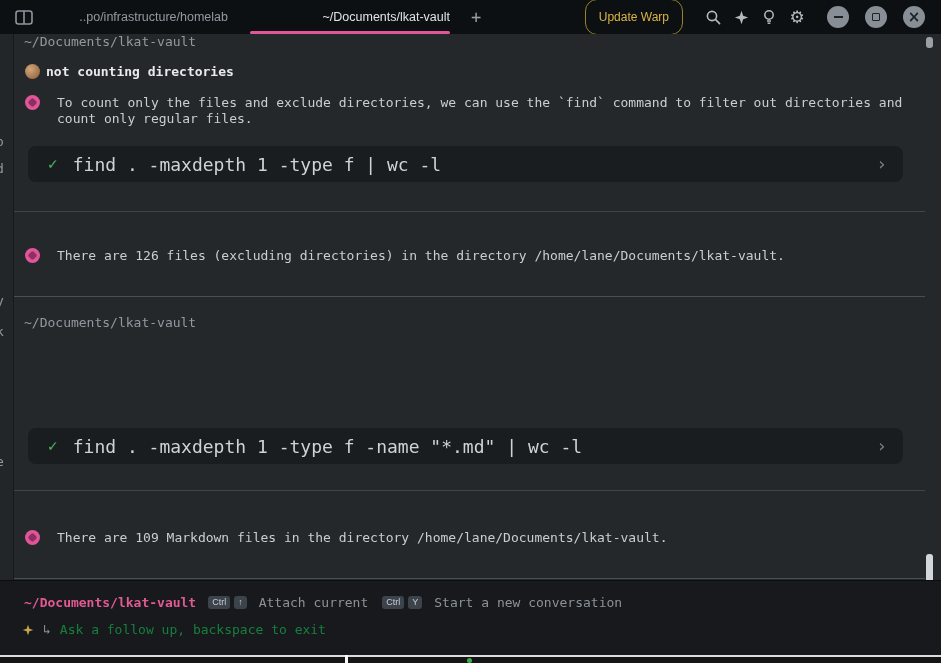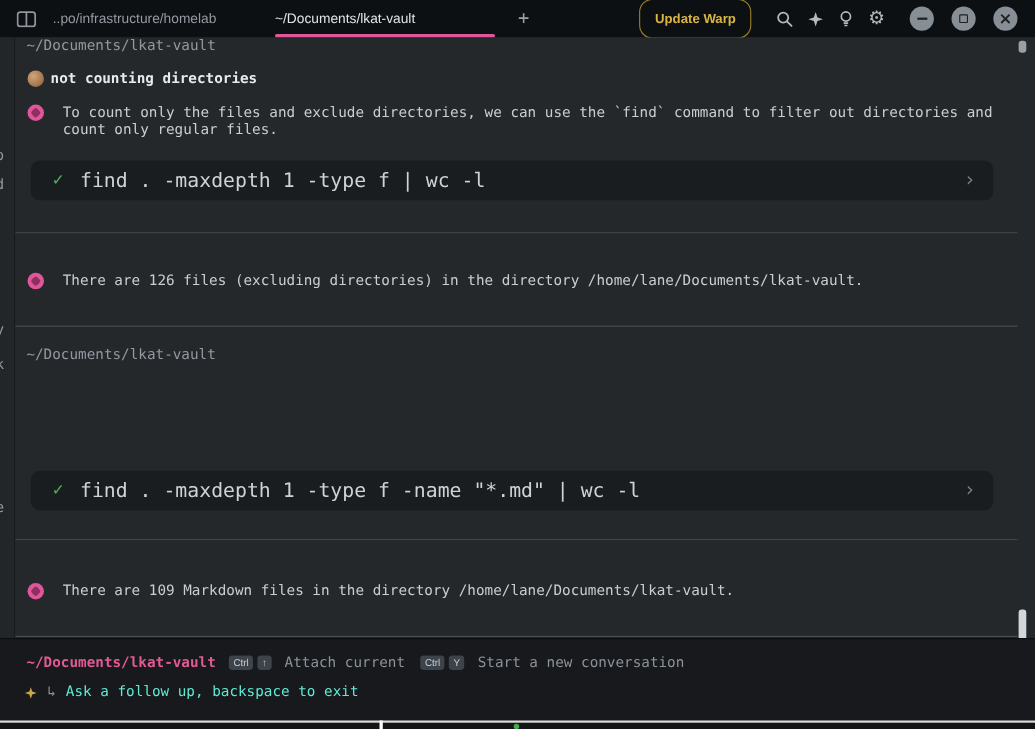--- a/index.html
+++ b/index.html
@@ -4,31 +4,31 @@
 <style>
   * { margin:0; padding:0; box-sizing:border-box; }
   html,body { width:941px; height:663px; overflow:hidden; background:#25282b;
               font-family:"DejaVu Sans Mono", monospace; }
   .window { position:relative; width:941px; height:663px; }
 
   
   .titlebar { position:absolute; top:0; left:0; right:0; height:34px; background:#0d1013;
               display:flex; align-items:center; padding-right:16px; }
   .pane-icon { width:48px; display:flex; justify-content:center; align-items:center; }
-  .tab { height:34px; display:flex; align-items:center; justify-content:flex-start;
+  .tab { height:34px; display:flex; align-items:center; justify-content:flex-end;
          font-family:"Liberation Sans", sans-serif; font-size:12.5px; cursor:default; }
   .tab1 { width:180px; color:#939aa1; }
   .tab2 { width:200px; margin-left:22px; color:#e0e3e6; position:relative; }
   .tab2::after { content:""; position:absolute; left:0; right:0; bottom:0; height:3px;
                  background:#e0569a; border-radius:2px; }
   .newtab { margin-left:16px; color:#9aa1a8; font-size:17px; width:20px; text-align:center; }
   .tb-spacer { flex:1; }
   .update-pill { border:1px solid #9c8126; color:#d9b544; background:transparent;
                  border-radius:12px; height:36px; padding:0 13px;
-                 font-family:"Liberation Sans", sans-serif; font-size:12px; margin-right:16px;font-weight:bold; }
+                 font-family:"Liberation Sans", sans-serif; font-size:12px; margin-right:16px; }
   .tb-icon { width:28px; height:28px; display:flex; align-items:center; justify-content:center;
              color:#b3b9bf; }
   .gear-glyph { font-family:"DejaVu Sans", sans-serif; font-size:17px; line-height:1; color:#b3b9bf; }
   .winbtn { width:22px; height:22px; border-radius:50%; background:#878e95; display:flex;
             align-items:center; justify-content:center; margin-left:16px; flex:none; }
   .winbtn:first-of-type { margin-left:12px; }
   .min-glyph { width:9px; height:2px; background:#1d2124; }
   .max-glyph { width:8px; height:8px; border:1.5px solid #1d2124; border-radius:1px; }
   .x-glyph { color:#1d2124; font-size:15px; font-weight:bold; line-height:1;
              font-family:"DejaVu Sans", sans-serif; }
@@ -72,21 +72,21 @@
             padding-left:24px; }
   .f-path { color:#e25a94; font-weight:bold; font-size:13px; }
   .kbd { background:#3d434a; color:#c6ccd2; font-size:9px;
          font-family:"Liberation Sans", sans-serif; border-radius:3px; padding:2px 4px;
          line-height:1; }
   .ml12 { margin-left:12px; } .ml4 { margin-left:4px; } .ml14 { margin-left:14px; }
   .f-label { color:#8b9299; font-size:13px; }
   .f-row2 { position:absolute; top:41px; left:0; display:flex; align-items:center;
             padding-left:22px; gap:9px; }
   .arrow-branch { color:#8b9299; font-size:13px; }
-  .placeholder { color:#5eead4; font-size:13px; }
+  .placeholder { color:#15803d; font-size:13px; }
 
   
   .bottom-strip { position:absolute; top:655px; left:0; right:0; height:8px; background:#151515;
                   border-top:2px solid #dcdcdc; }
   .tick { position:absolute; left:345px; top:-2px; width:3px; height:9px; background:#fafafa; }
   .green-dot { position:absolute; left:467px; top:1px; width:5px; height:5px; border-radius:50%;
                background:#3fae4a; }
 </style>
 </head>
 <body>

